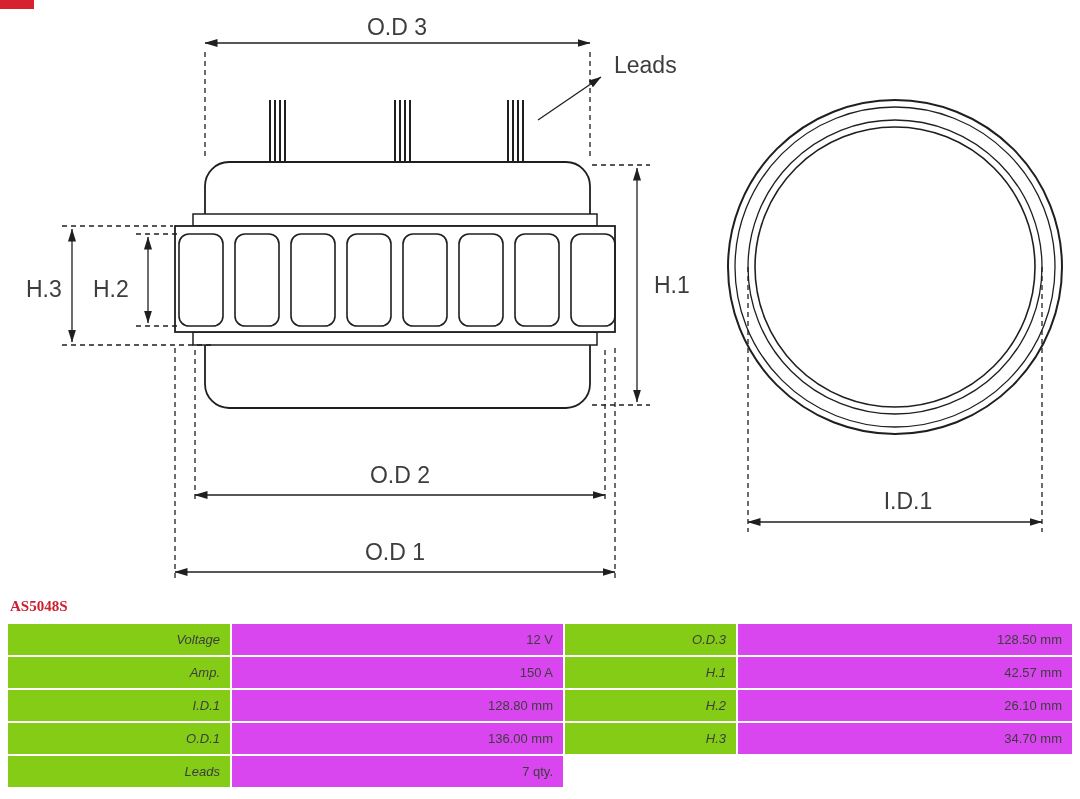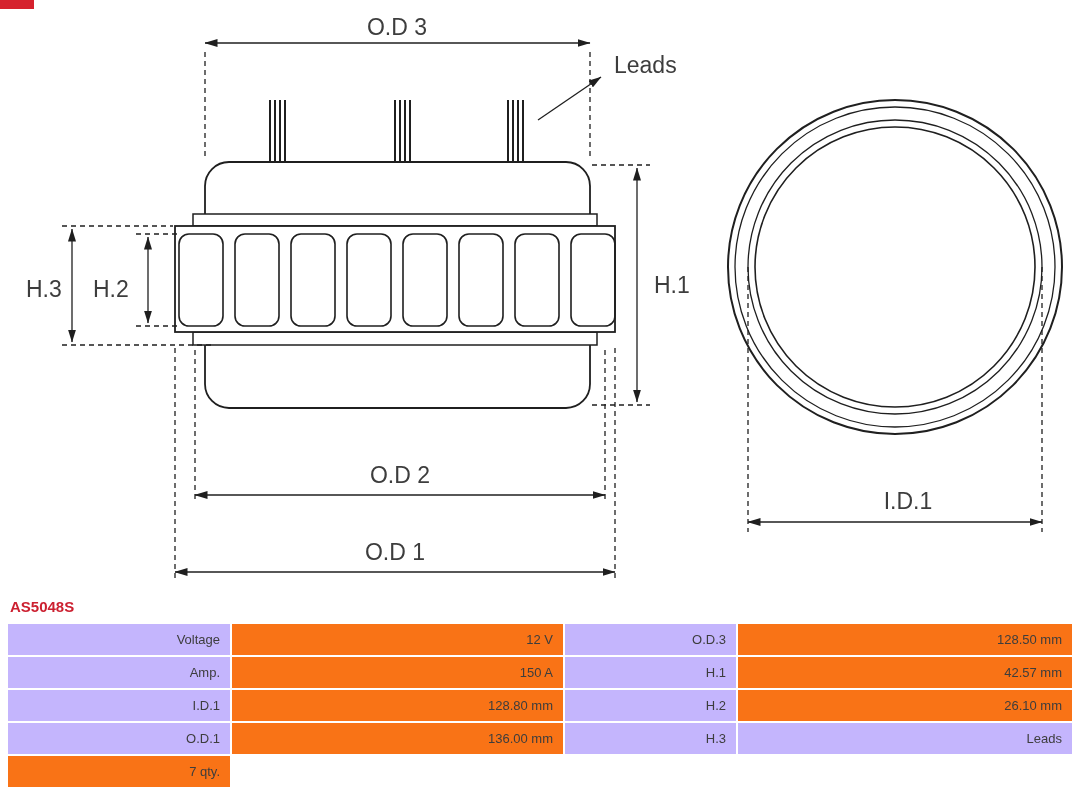--- a/index.html
+++ b/index.html
@@ -10,33 +10,34 @@
   }
   .logo-fragment {
     position:absolute; left:0; top:0; width:34px; height:9px;
     background:#d6222e;
   }
   .diagram { display:block; }
   .dim-label { font-size:23px; fill:#3d3d3d; stroke:none; }
   .part-number {
     font-size:15px; font-weight:bold; color:#cc2030;
     padding:3px 0 9px 10px;
+    font-family:Liberation Serif, serif;
   }
   .spec-table {
     display:grid;
     grid-template-columns:222px 331px 171px 1fr;
     gap:2px;
     margin:0 8px;
   }
   .cell {
     height:31px; display:flex; align-items:center; justify-content:flex-end;
     padding:0 10px; font-size:13px; color:#3d3d3d;
   }
-  .cell.label { background:#c4b5fd; }
-  .cell.value { background:#f97316; }
+  .cell.label { background:#84cc16;font-style:italic; }
+  .cell.value { background:#d946ef; }
 </style>
 </head>
 <body>
 
 <div class="logo-fragment"></div>
 
 <svg class="diagram" width="1080" height="595" viewBox="0 0 1080 595">
   <defs>
     <marker id="arr" markerWidth="13" markerHeight="8" refX="12.5" refY="4" orient="auto-start-reverse" markerUnits="userSpaceOnUse">
       <path d="M0,0 L13,4 L0,8 Z" fill="#1f1f1f"></path>
@@ -163,16 +164,17 @@
   <div class="cell value">42.57 mm</div>
 
   <div class="cell label">I.D.1</div>
   <div class="cell value">128.80 mm</div>
   <div class="cell label">H.2</div>
   <div class="cell value">26.10 mm</div>
 
   <div class="cell label">O.D.1</div>
   <div class="cell value">136.00 mm</div>
   <div class="cell label">H.3</div>
+  <div class="cell value">34.70 mm</div>
 
   <div class="cell label">Leads</div>
   <div class="cell value">7 qty.</div>
 </div>
 
 </body></html>

